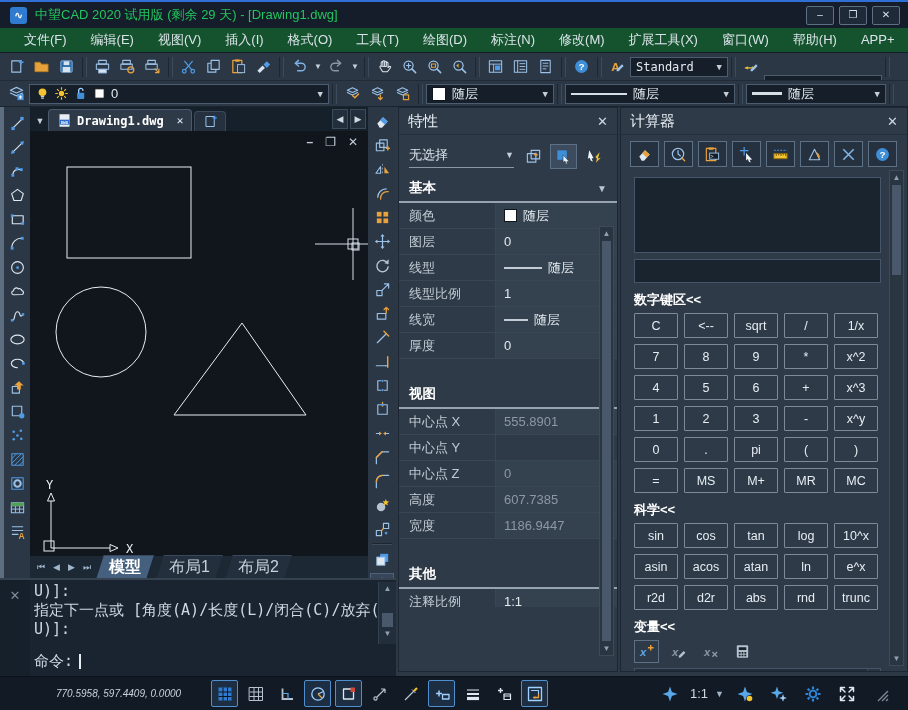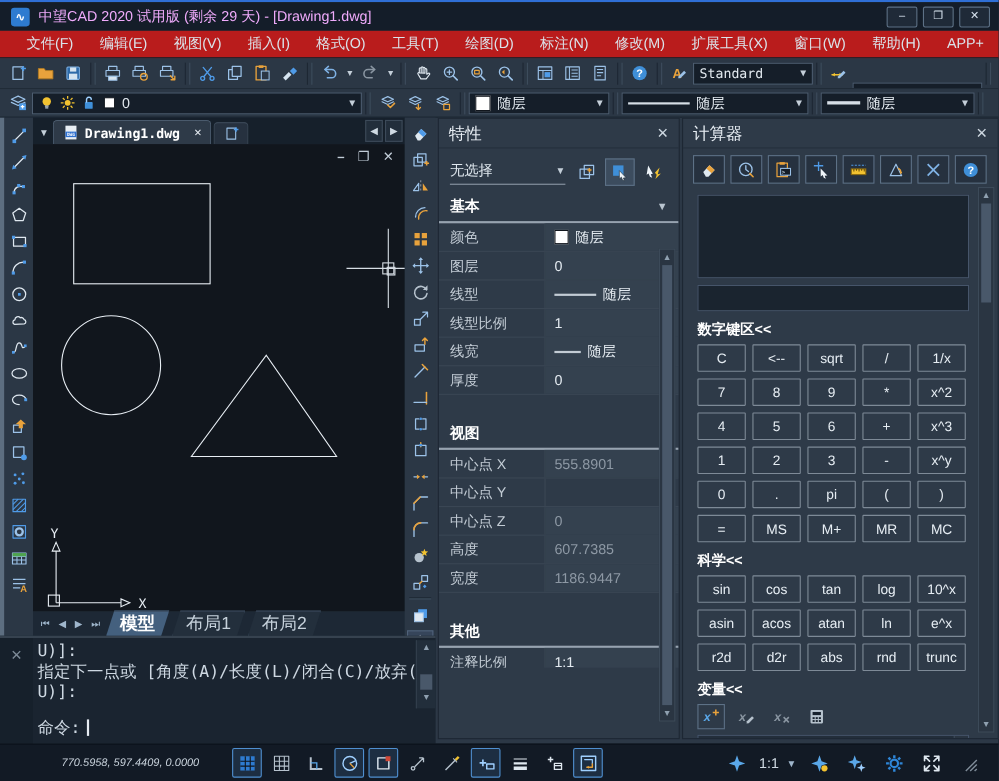--- a/index.html
+++ b/index.html
@@ -2,25 +2,25 @@
 <html><head>
 <meta charset="utf-8">
 <style>
   html,body{margin:0;padding:0;background:#0b111a;}
   #app{position:relative;width:908px;height:710px;background:#2c3846;overflow:hidden;
        font-family:"Liberation Sans","DejaVu Sans",sans-serif;color:#d8e0e8;-webkit-font-smoothing:antialiased;}
   
   #topedge{position:absolute;left:0;top:0;width:100%;height:2px;background:#2f6fd6;}
   #titlebar{position:absolute;left:0;top:2px;width:100%;height:26px;background:#141d29;display:flex;align-items:center;gap:8px;padding-left:10px;box-sizing:border-box;}
   #logo{width:17px;height:17px;border-radius:3px;background:#2e7bd0;display:flex;align-items:center;justify-content:center;color:#fff;font-size:11px;font-style:italic;font-weight:bold;}
-  #title{font-size:13px;color:#f0abfc;white-space:nowrap;}
+  #title{font-size:13px;color:#22c55e;white-space:nowrap;}
   #winbtns{position:absolute;right:8px;top:4px;display:flex;gap:5px;}
   .winbtn{width:26px;height:17px;border:1px solid #5d7186;background:#1f2a38;color:#d7e2ee;font-size:10px;line-height:16px;text-align:center;border-radius:2px;}
   
-  #menubar{position:absolute;left:0;top:28px;width:100%;height:25px;background:#b91c1c;display:flex;align-items:center;padding-left:12px;box-sizing:border-box;border-bottom:1px solid #141d27;}
+  #menubar{position:absolute;left:0;top:28px;width:100%;height:25px;background:#14532d;display:flex;align-items:center;padding-left:12px;box-sizing:border-box;border-bottom:1px solid #141d27;}
   .menu-item{padding:0 12px;font-size:13px;color:#dbe3ea;line-height:24px;white-space:nowrap;}
   
   #toolbar1{position:absolute;left:0;top:53px;width:100%;height:28px;background:#2b3745;display:flex;align-items:center;padding-left:4px;box-sizing:border-box;overflow:hidden;border-bottom:1px solid #202b37;}
   #toolbar2{position:absolute;left:0;top:81px;width:100%;height:26px;background:#2b3745;display:flex;align-items:center;padding-left:4px;box-sizing:border-box;overflow:hidden;border-bottom:1px solid #1a242f;}
   .tbtn{width:25px;height:24px;display:flex;align-items:center;justify-content:center;flex:0 0 auto;border-radius:2px;}
   .tbtn.dd{width:12px;color:#c4cfd9;font-size:8px;}
   .tsep{width:3px;height:20px;border-left:1px solid #1d2733;border-right:1px solid #3d4c5c;margin:0 3px;flex:0 0 auto;}
   .combo{height:20px;background:#151e29;border:1px solid #4d5d70;color:#e2e9ef;display:flex;align-items:center;font-family:"DejaVu Sans Mono",monospace;font-size:12px;padding:0 5px;gap:6px;flex:0 0 auto;box-sizing:border-box;}
   .combo .ctext{flex:1;white-space:nowrap;overflow:hidden;}
   .combo .caret{color:#c4cfd9;font-size:9px;}
@@ -277,21 +277,21 @@
           <text x="9" y="12.8" font-size="10.5" font-weight="bold" fill="#fff" text-anchor="middle">?</text>
         </svg>
       </div>
       <div class="tsep"></div>
       <div class="tbtn">
         <svg viewBox="0 0 18 18" width="17" height="17">
           <text x="2.5" y="13.5" font-size="12.5" font-weight="bold" fill="#e8a23c">A</text>
           <path d="M10 14l5.5-5.5-1.8-1.8L8.2 12.2 8 14z" fill="#9cc2e8"></path>
         </svg>
       </div>
-      <div class="combo" style="width: 109px; gap: 23px;">
+      <div class="combo" style="width: 98px; gap: 23px;">
         <span class="ctext">Standard</span>
         <span class="caret">▼</span>
       </div>
       <div class="tsep"></div>
       <div class="tbtn">
         <svg viewBox="0 0 18 18" width="17" height="17">
           <path d="M2.5 10.5h10" stroke="#f2c230" stroke-width="1.3" fill="none" stroke-linecap="round" stroke-linejoin="round"></path>
           <path d="M2.5 10.5l2.8-1.8v3.6zM12.5 10.5l-2.8-1.8v3.6z" fill="#f2c230"></path>
           <path d="M10 14l5.5-5.5-1.8-1.8L8.2 12.2 8 14z" fill="#9cc2e8"></path>
         </svg>

